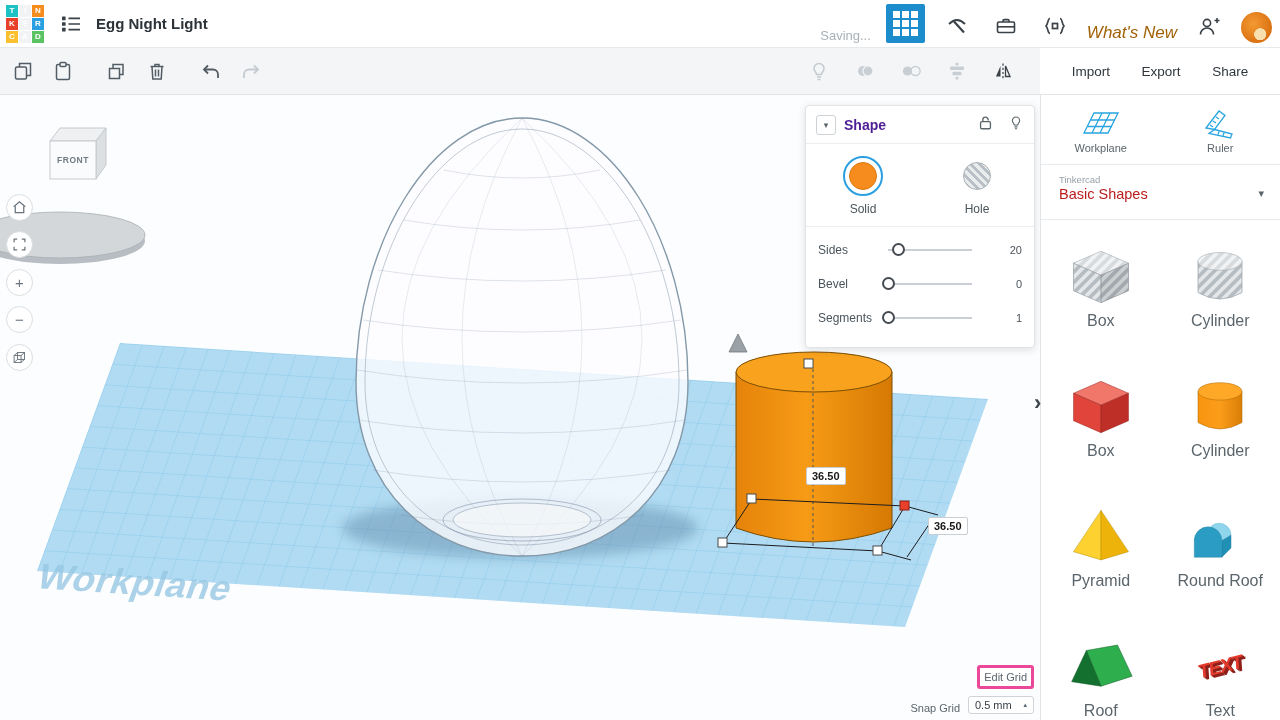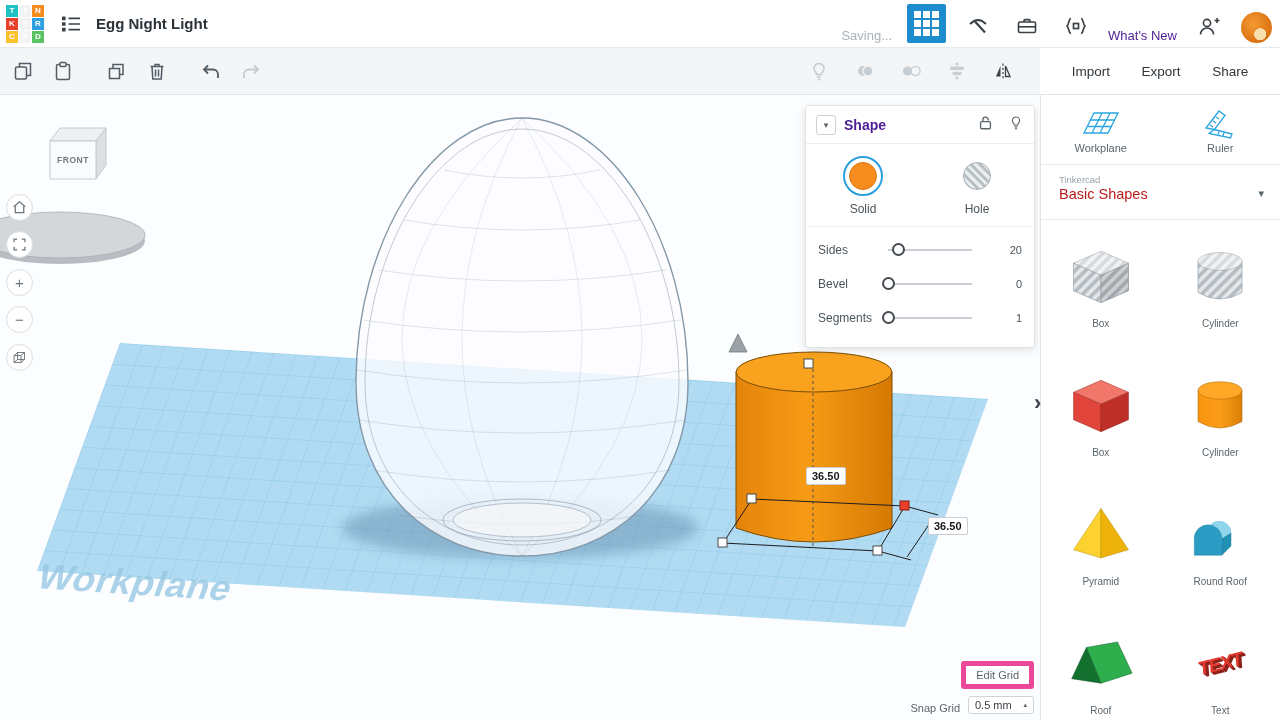--- a/index.html
+++ b/index.html
@@ -18,21 +18,21 @@
   .l6{background:#fbc02d;} .l7{background:#f1f3f4;color:#5a646c;} .l8{background:#5ac464;}
   .menu-btn { width:30px; height:30px; margin-left:12px; display:flex; align-items:center; justify-content:center; }
   .doc-title { margin-left:10px; font-size:15px; font-weight:bold; color:#2b3238; }
   .header-right { margin-left:auto; display:flex; align-items:flex-end; gap:15px; padding-right:2px; }
   .saving { font-size:13px; color:#a9b1b7; }
   .grid-btn { width:39px; height:39px; background:#1d8ccc; border-radius:2px; display:flex;
               align-items:center; justify-content:center; }
   .grid-glyph { display:grid; grid-template-columns:repeat(3,7px); grid-template-rows:repeat(3,7px); gap:2px; }
   .grid-glyph span { background:#fff; }
   .hdr-icon { width:34px; height:34px; display:flex; align-items:center; justify-content:center; }
-  .whats-new { font-size:13px; color:#4c1d95; white-space:nowrap; }
+  .whats-new { font-size:17px; color:#a16207; white-space:nowrap;font-style:italic; }
   .avatar { width:31px; height:31px; border-radius:50%; flex:0 0 auto;
             background: radial-gradient(circle at 62% 72%, #f7dfae 0 20%, rgba(0,0,0,0) 21%),
                         radial-gradient(circle at 40% 38%, #f49a32, #d96f10 75%); }
 
   
   .toolbar { position:absolute; top:48px; left:0; width:1040px; height:47px; background:#f4f5f7;
              border-bottom:1px solid #e1e5e8; display:flex; align-items:center; padding:0 10px; z-index:25; }
   .t-icon { width:26px; height:26px; display:flex; align-items:center; justify-content:center; }
   .mr14{margin-right:14px;} .mr28{margin-right:28px;}
   .tb-mid { margin-left:auto; display:flex; gap:20px; margin-right:14px; align-items:center; }
@@ -94,32 +94,32 @@
   .side-tool { flex:1; display:flex; flex-direction:column; align-items:center; }
   .side-tool-label { font-size:11px; color:#5b656c; margin-top:3px; }
   .side-divider { height:1px; background:#e8ebed; }
   .shape-dropdown { position:relative; height:54px; padding:9px 18px 0; }
   .kicker { font-size:9.5px; color:#98a2a9; }
   .cat-title { font-size:14.5px; color:#b91c1c; margin-top:1px; }
   .dd-chevron { position:absolute; right:16px; top:22px; font-size:11px; color:#5b656c; }
   .shape-grid { display:grid; grid-template-columns:1fr 1fr; row-gap:44px; padding-top:24px; justify-items:center; }
   .shape-cell { display:flex; flex-direction:column; align-items:center; }
   .shape-icon { width:66px; height:66px; display:flex; align-items:center; justify-content:center; }
-  .shape-label { font-size:10px; color:#5b656c; margin-top:8px; }
+  .shape-label { font-size:16px; color:#5b656c; margin-top:2px; }
   .text-3d { font-size:19px; font-weight:800; color:#e33a2e; letter-spacing:-1px;
              transform:rotate(-14deg) skewX(-10deg);
              text-shadow:1px 1px 0 #8e211a, 2px 2px 0 #8e211a, 3px 3px 0 #8e211a; }
   .sidebar-collapse { position:absolute; left:1034px; top:392px; font-size:22px; font-weight:bold;
                       color:#3e464d; z-index:15; line-height:1; }
 
   
   .grid-controls { position:absolute; right:6px; bottom:6px; display:flex; flex-direction:column;
                    align-items:flex-end; gap:7px; z-index:8; }
-  .edit-grid-btn { background:#fff; border:5px solid #ec4899; border-radius:3px; font-size:11px;
-                   color:#5b656c; padding:3px 10px; font-family:inherit; }
+  .edit-grid-btn { background:#fff; border:3px solid #ec4899; border-radius:3px; font-size:11px;
+                   color:#5b656c; padding:3px 4px; font-family:inherit; }
   .snap-row { display:flex; align-items:flex-end; gap:8px; font-size:11px; color:#5b656c; }
   .snap-select { display:flex; align-items:center; justify-content:space-between; width:66px; background:#fff;
                  border:1px solid #cfd4d8; border-radius:3px; padding:2px 6px; font-size:11px; color:#3a4147; }
   .snap-caret { font-size:7px; color:#5b656c; }
 </style>
 </head>
 <body>
 
 <div class="app">
 

